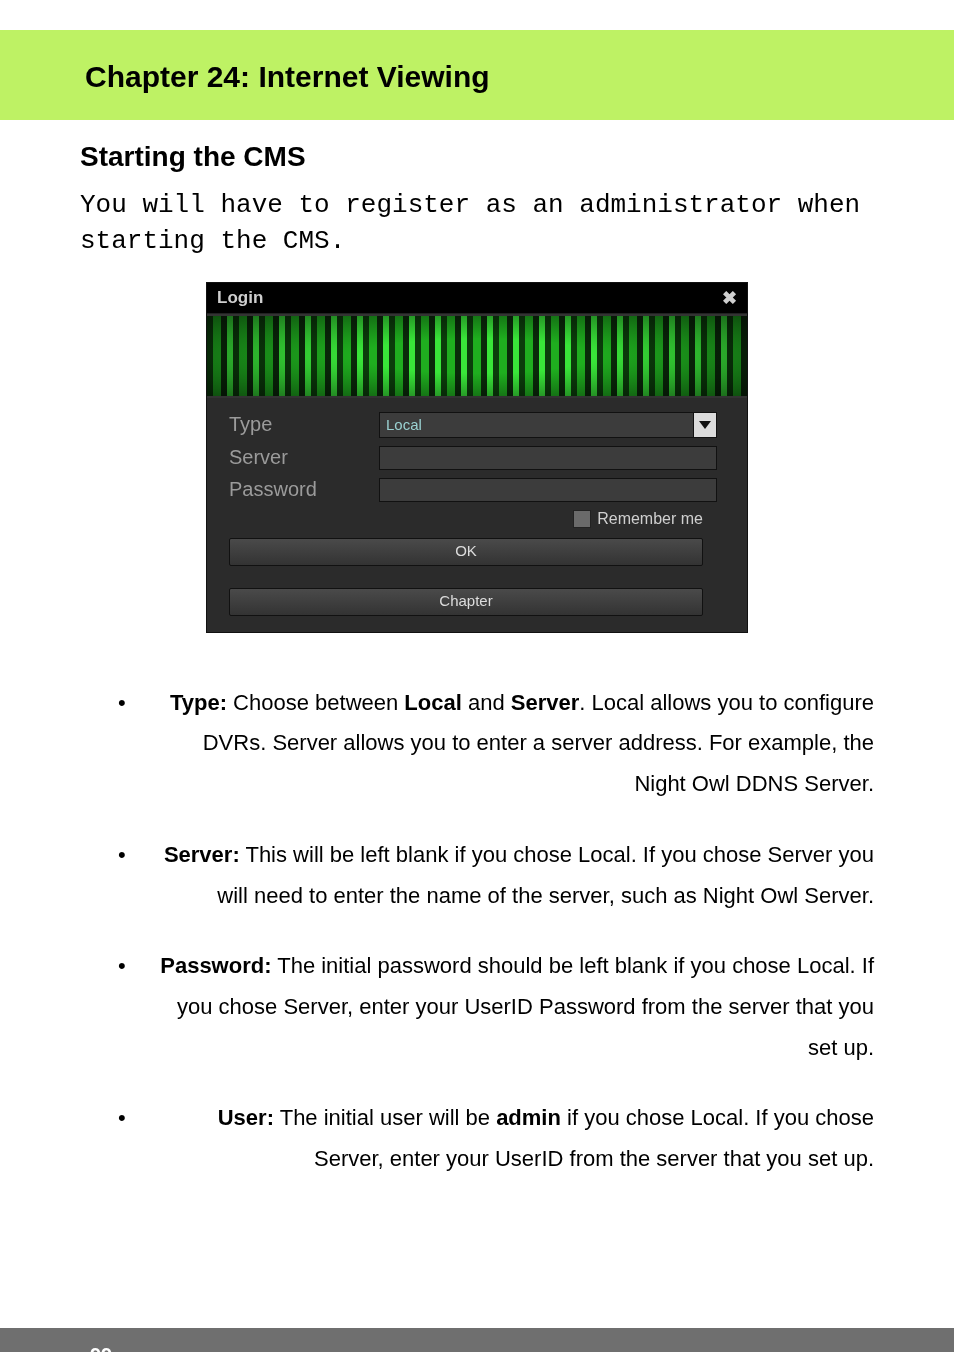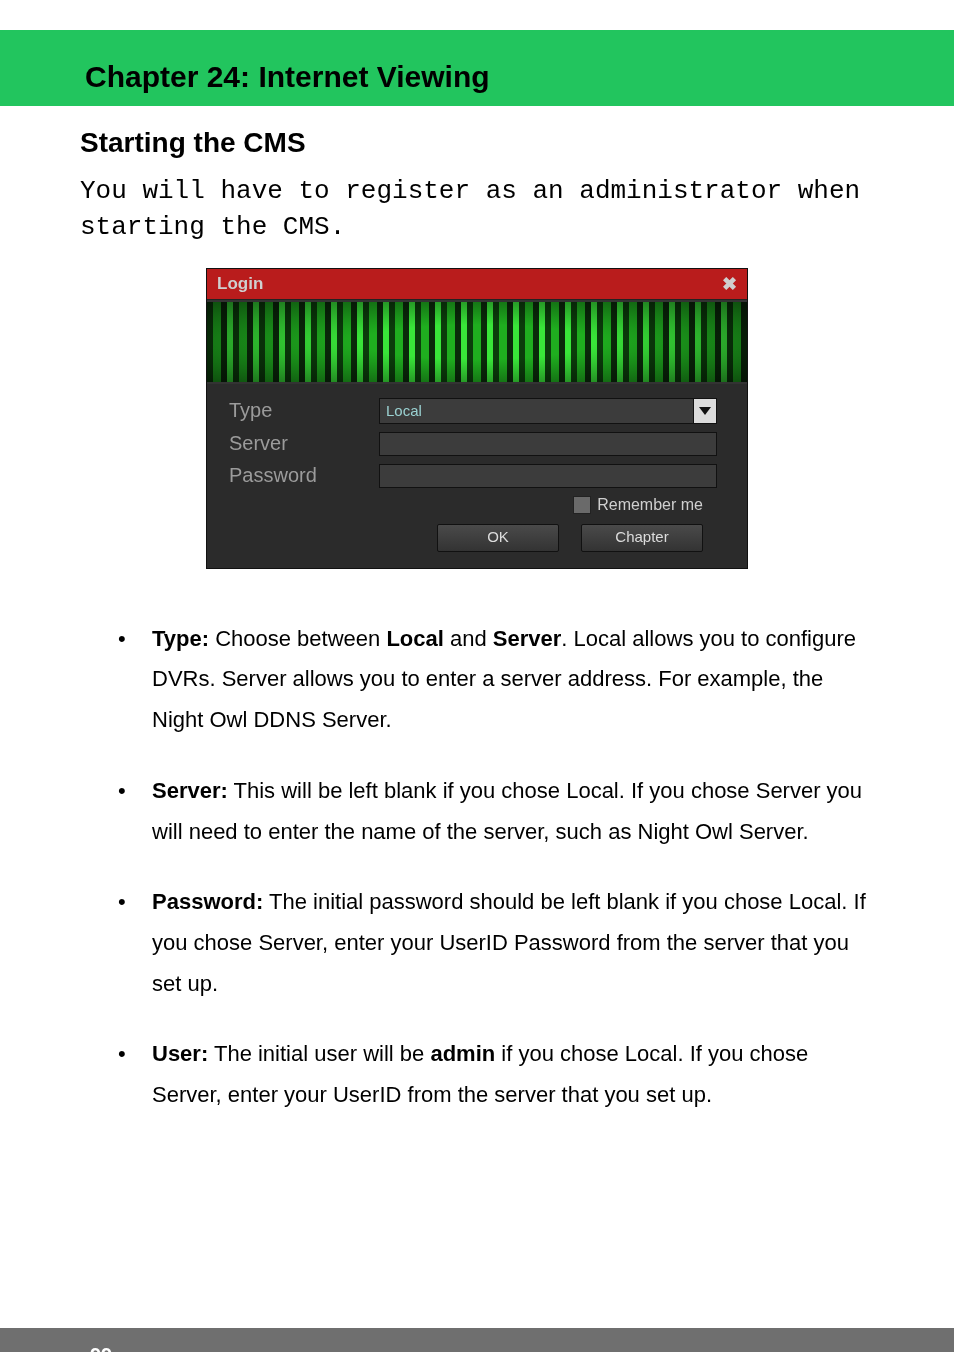--- a/index.html
+++ b/index.html
@@ -10,22 +10,22 @@
     color: #000;
     width: 954px;
   }
   .page {
     width: 954px;
     min-height: 1352px;
     position: relative;
     box-sizing: border-box;
   }
   .header-bar {
-    background: #22c55e;
-    padding: 30px 30px 12px 30px;
+    background: #bef264;
+    padding: 30px 30px 26px 30px;
     margin: 30px 0 0 0;
   }
   .header-title {
     font-size: 30px;
     font-weight: bold;
     color: #000;
     margin: 0;
     padding-left: 55px;
   }
   .content {
@@ -47,21 +47,21 @@
     width: 540px;
     margin: 0 auto 50px auto;
     background: #2b2b2b;
     border: 1px solid #111;
     font-family: Arial, sans-serif;
   }
   .login-titlebar {
     display: flex;
     align-items: center;
     justify-content: space-between;
-    background: #b91c1c;
+    background: #000000;
     border-bottom: 1px solid #222;
     padding: 4px 10px;
   }
   .login-title {
     color: #cfcfcf;
     font-weight: bold;
     font-size: 17px;
   }
   .close-x {
     color: #cfcfcf;
@@ -161,20 +161,21 @@
   .remember-label {
     color: #cfcfcf;
     font-size: 16px;
   }
   .button-row {
     display: flex;
     justify-content: flex-end;
     gap: 22px;
     margin-top: 10px;
     padding-right: 22px;
+    flex-direction: column;
   }
   .dlg-btn {
     min-width: 120px;
     height: 26px;
     background: linear-gradient(#4a4a4a, #333333);
     border: 1px solid #111;
     color: #dcdcdc;
     font-size: 15px;
     line-height: 24px;
     text-align: center;
@@ -185,20 +186,21 @@
     list-style: none;
     padding: 0 0 0 38px;
     margin: 0;
   }
   ul.bullets > li {
     position: relative;
     font-size: 22px;
     line-height: 1.85;
     margin-bottom: 30px;
     padding-left: 34px;
+    text-align: right;
   }
   ul.bullets > li::before {
     content: "•";
     position: absolute;
     left: 0;
     top: 0;
     font-size: 22px;
   }
   .b { font-weight: bold; }
   

